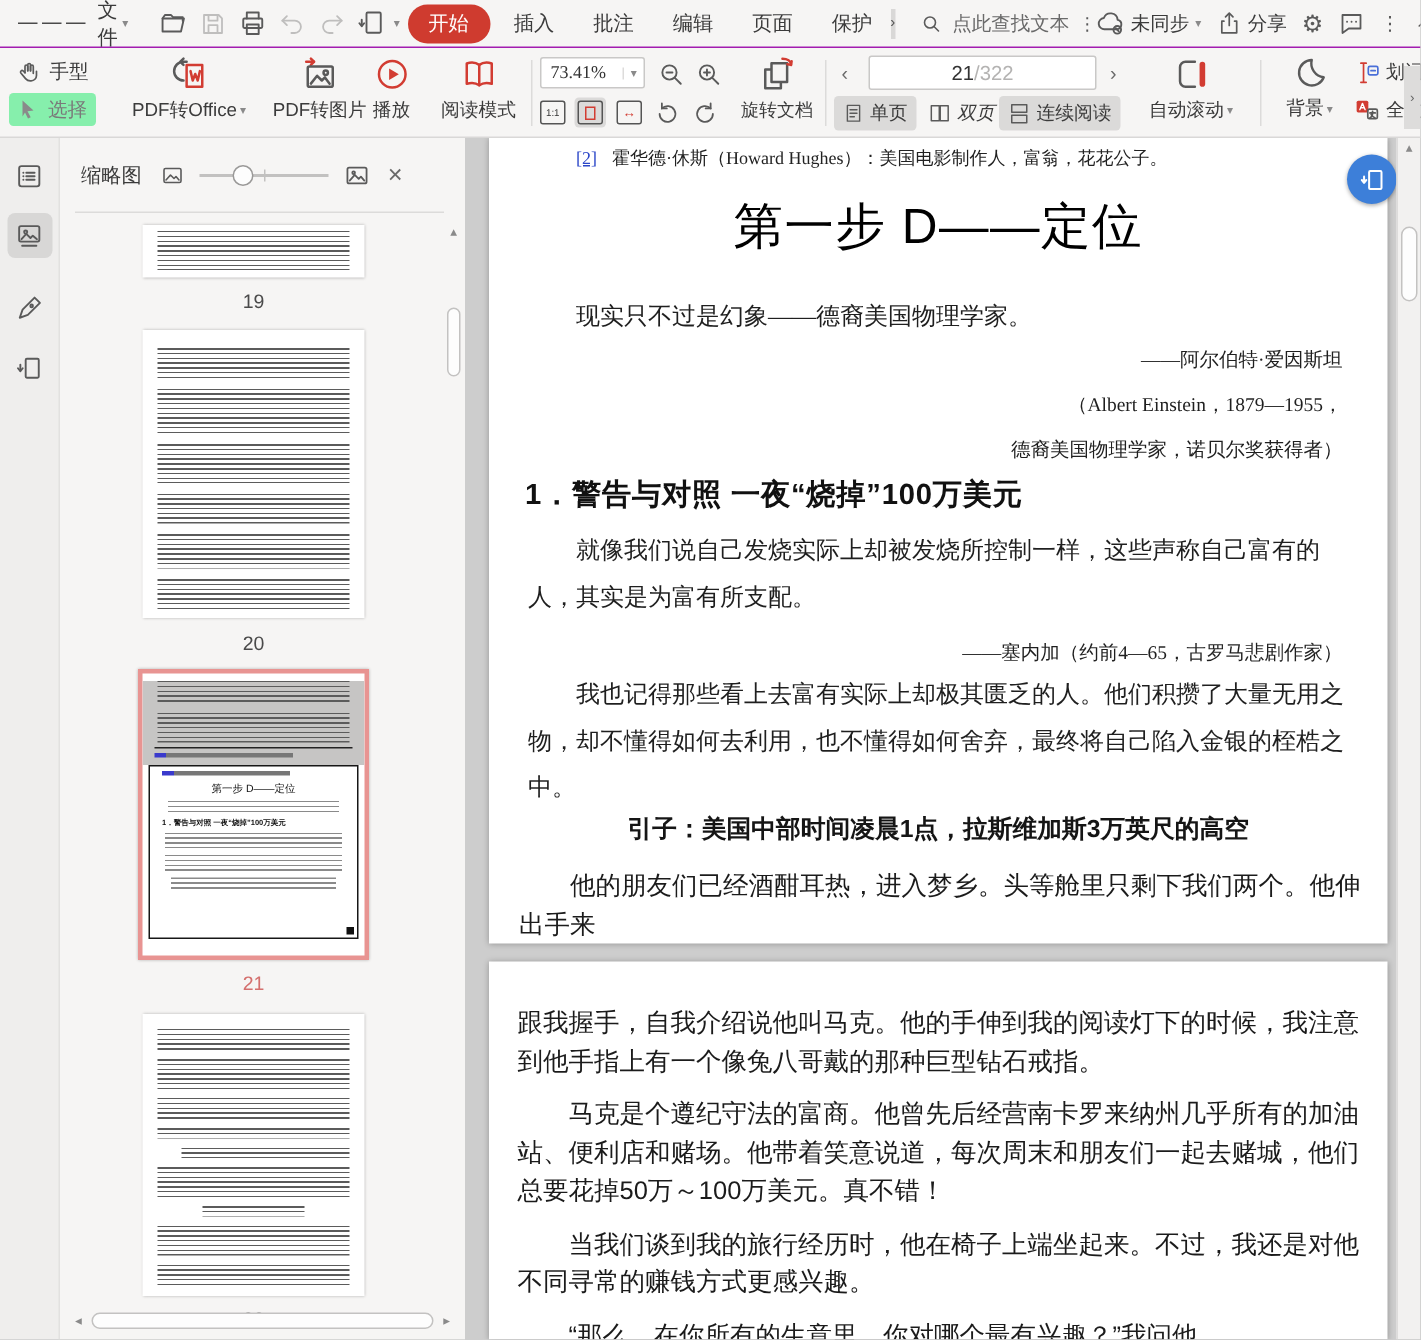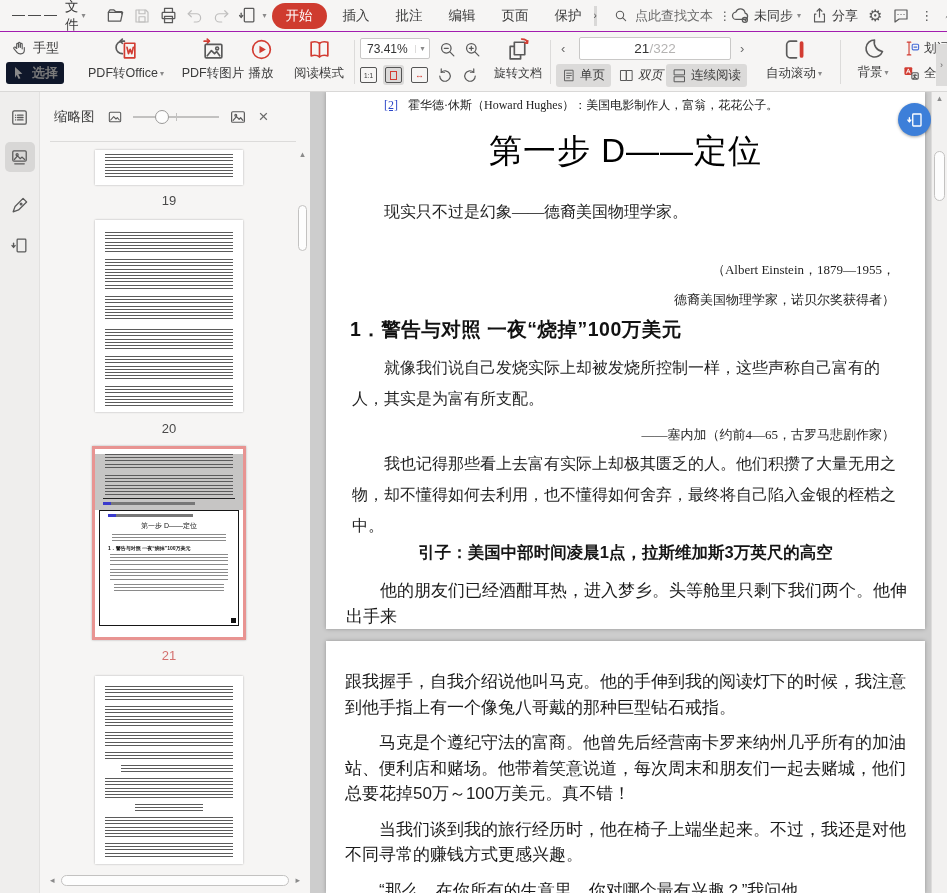--- a/index.html
+++ b/index.html
@@ -22,21 +22,21 @@
   .tab.active { background:#cf3b2f; color:#fff; padding:4px 14px; }
   .more-tabs { width:15px; height:20px; background:#d9d8d7; display:flex; align-items:center; justify-content:center; font-size:10px; color:#555; margin-left:2px; }
   .search-box { display:flex; align-items:center; gap:6px; margin-left:16px; color:#6a6a6a; font-size:13px; white-space:nowrap; }
   .tb-right { margin-left:auto; display:flex; align-items:center; gap:10px; white-space:nowrap; }
   .sync { display:flex; align-items:center; gap:4px; font-size:13px; color:#3b3b3b; }
 
   
   .ribbon { position:absolute; left:0; top:32px; width:947px; height:60px; background:#f6f5f4; border-bottom:1px solid #d9d8d7; overflow:hidden; }
   .rb { position:absolute; }
   .stackbtn { display:flex; align-items:center; gap:5px; font-size:13px; color:#3b3b3b; padding:2px 5px; border-radius:3px; }
-  .stackbtn.sel { background:#0f172a; color:#7a7a7a;font-weight:bold; }
+  .stackbtn.sel { background:#86efac; color:#7a7a7a; }
   .bigbtn { display:flex; flex-direction:column; align-items:center; font-size:12.5px; color:#3b3b3b; }
   .bigbtn .lab { margin-top:3px; display:flex; align-items:center; gap:2px; white-space:nowrap; }
   .zoombox { width:70px; height:21px; background:#fff; border:1px solid #c9c8c7; border-radius:2px; display:flex; align-items:center; font-size:12px; color:#333; }
   .zoombox .zv { flex:1; padding-left:6px; }
   .zoombox .za { width:14px; border-left:1px solid #dddcdb; text-align:center; }
   .vicon { width:17px; height:16px; border:1.2px solid #555; border-radius:2px; font-size:6.5px; color:#333; display:flex; align-items:center; justify-content:center; }
   .iconbtn { padding:2px; border-radius:3px; display:flex; align-items:center; justify-content:center; }
   .iconbtn.sel { background:#dbdad9; }
   .pagebox { width:152px; height:23px; background:#fff; border:1px solid #c9c8c7; border-radius:2px; display:flex; align-items:center; justify-content:center; font-size:13.5px; }
   .pagebox .cur { color:#333; }
@@ -270,21 +270,21 @@
         <path class="red" d="M12 6c-2.4-1.7-5.4-1.7-8-.9v13c2.6-.8 5.6-.8 8 .9 2.4-1.7 5.4-1.7 8-.9v-13c-2.6-.8-5.6-.8-8 .9z"></path>
         <path class="red" d="M12 6v13"></path>
       </svg>
     <span class="lab">
         <span>阅读模式</span>
       </span>
   </div>
 
   <div class="rb" style="left:354px; top:8px; width:1px; height:44px; background:#dcdbda;"></div>
 
-  <div class="rb zoombox" style="left:360px; top:6px;">
+  <div class="rb zoombox" style="left:360px; top:6px;font-family:Liberation Serif, serif;">
     <span class="zv">73.41%</span>
     <span class="za dd">▾</span>
   </div>
   <div class="rb iconbtn" style="left:436px; top:6px;">
     <svg class="ic" width="19" height="19" viewBox="0 0 24 24">
         <circle cx="10.5" cy="10.5" r="6"></circle>
         <path d="M15 15l5 5"></path>
         <path d="M8 10.5h5"></path>
       </svg>
   </div>
@@ -527,20 +527,21 @@
 </div>
 
 <div class="docarea">
 
   <div class="page page1">
     <div class="abs footnote serif">
       <span class="fn-marker">[2]</span><span>霍华德·休斯（Howard Hughes）：美国电影制作人，富翁，花花公子。</span>
     </div>
     <div class="abs p-title">第一步 D——定位</div>
     <div class="abs quote serif" style="top:104px;">现实只不过是幻象——德裔美国物理学家。</div>
+    <div class="abs attr serif" style="top:133px;">——阿尔伯特·爱因斯坦</div>
     <div class="abs attr serif" style="top:163px;">（Albert Einstein，1879—1955，</div>
     <div class="abs attr serif" style="top:193px;">德裔美国物理学家，诺贝尔奖获得者）</div>
     <div class="abs heading1">1．警告与对照 一夜“烧掉”100万美元</div>
     <div class="abs quote serif" style="top:260px;">就像我们说自己发烧实际上却被发烧所控制一样，这些声称自己富有的人，其实是为富有所支配。</div>
     <div class="abs attr serif" style="top:328px;">——塞内加（约前4—65，古罗马悲剧作家）</div>
     <div class="abs quote serif" style="top:356px;">我也记得那些看上去富有实际上却极其匮乏的人。他们积攒了大量无用之物，却不懂得如何去利用，也不懂得如何舍弃，最终将自己陷入金银的桎梏之中。</div>
     <div class="abs lede">引子：美国中部时间凌晨1点，拉斯维加斯3万英尺的高空</div>
     <div class="abs bodytext body-start">他的朋友们已经酒酣耳热，进入梦乡。头等舱里只剩下我们两个。他伸出手来</div>
   </div>
 

